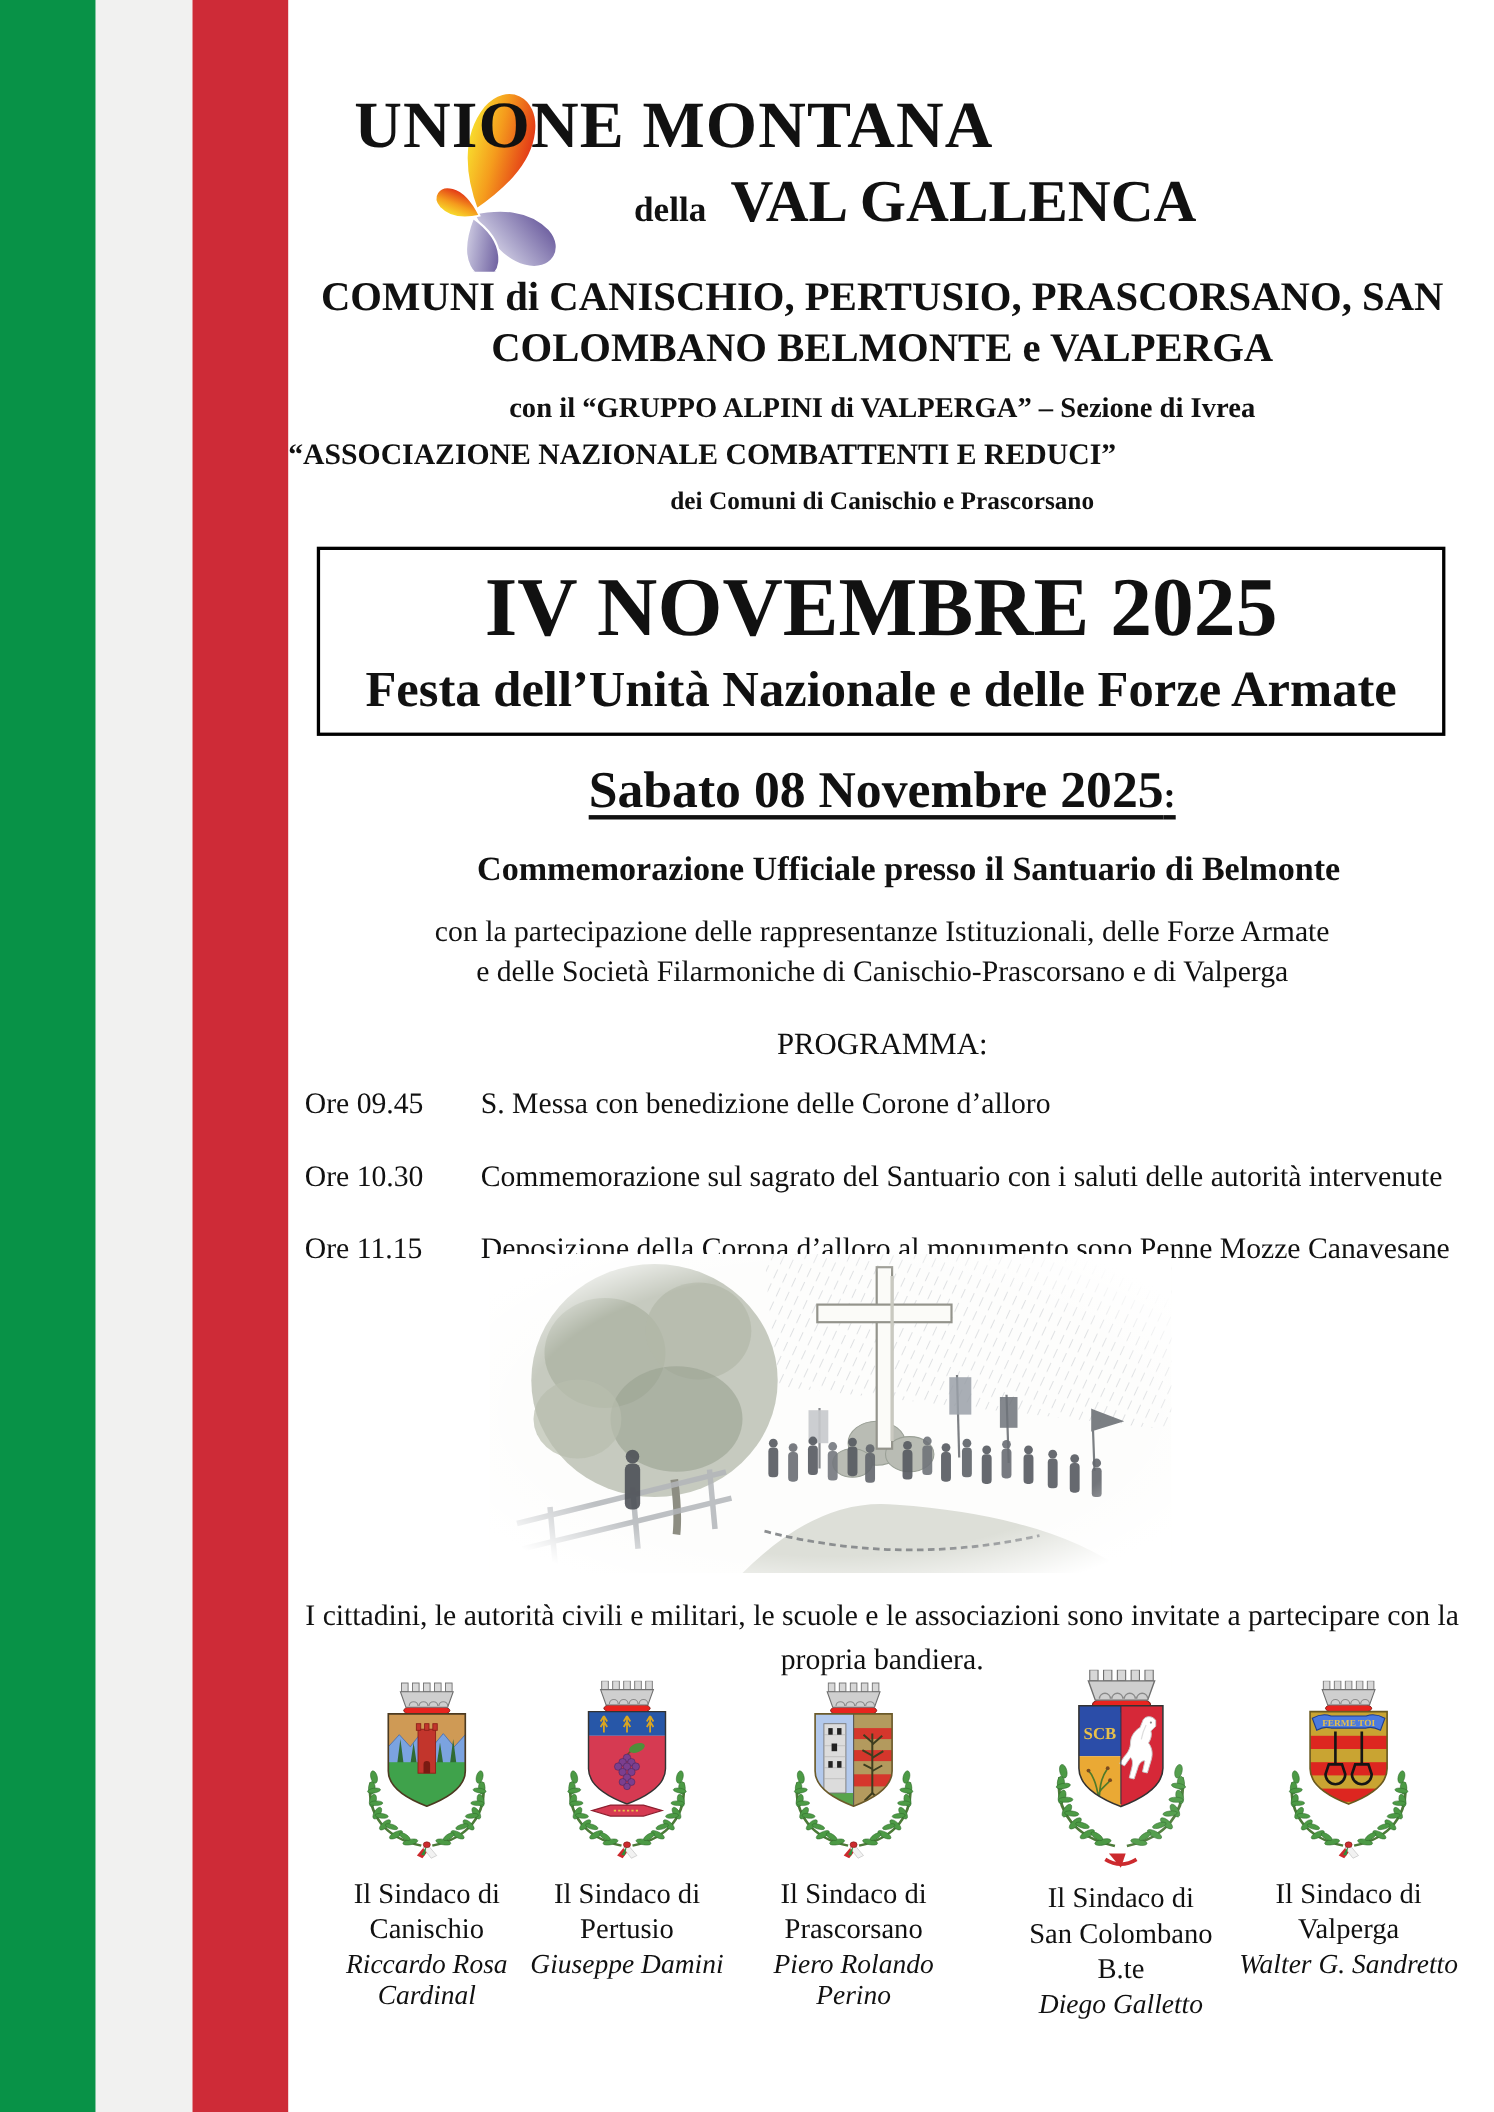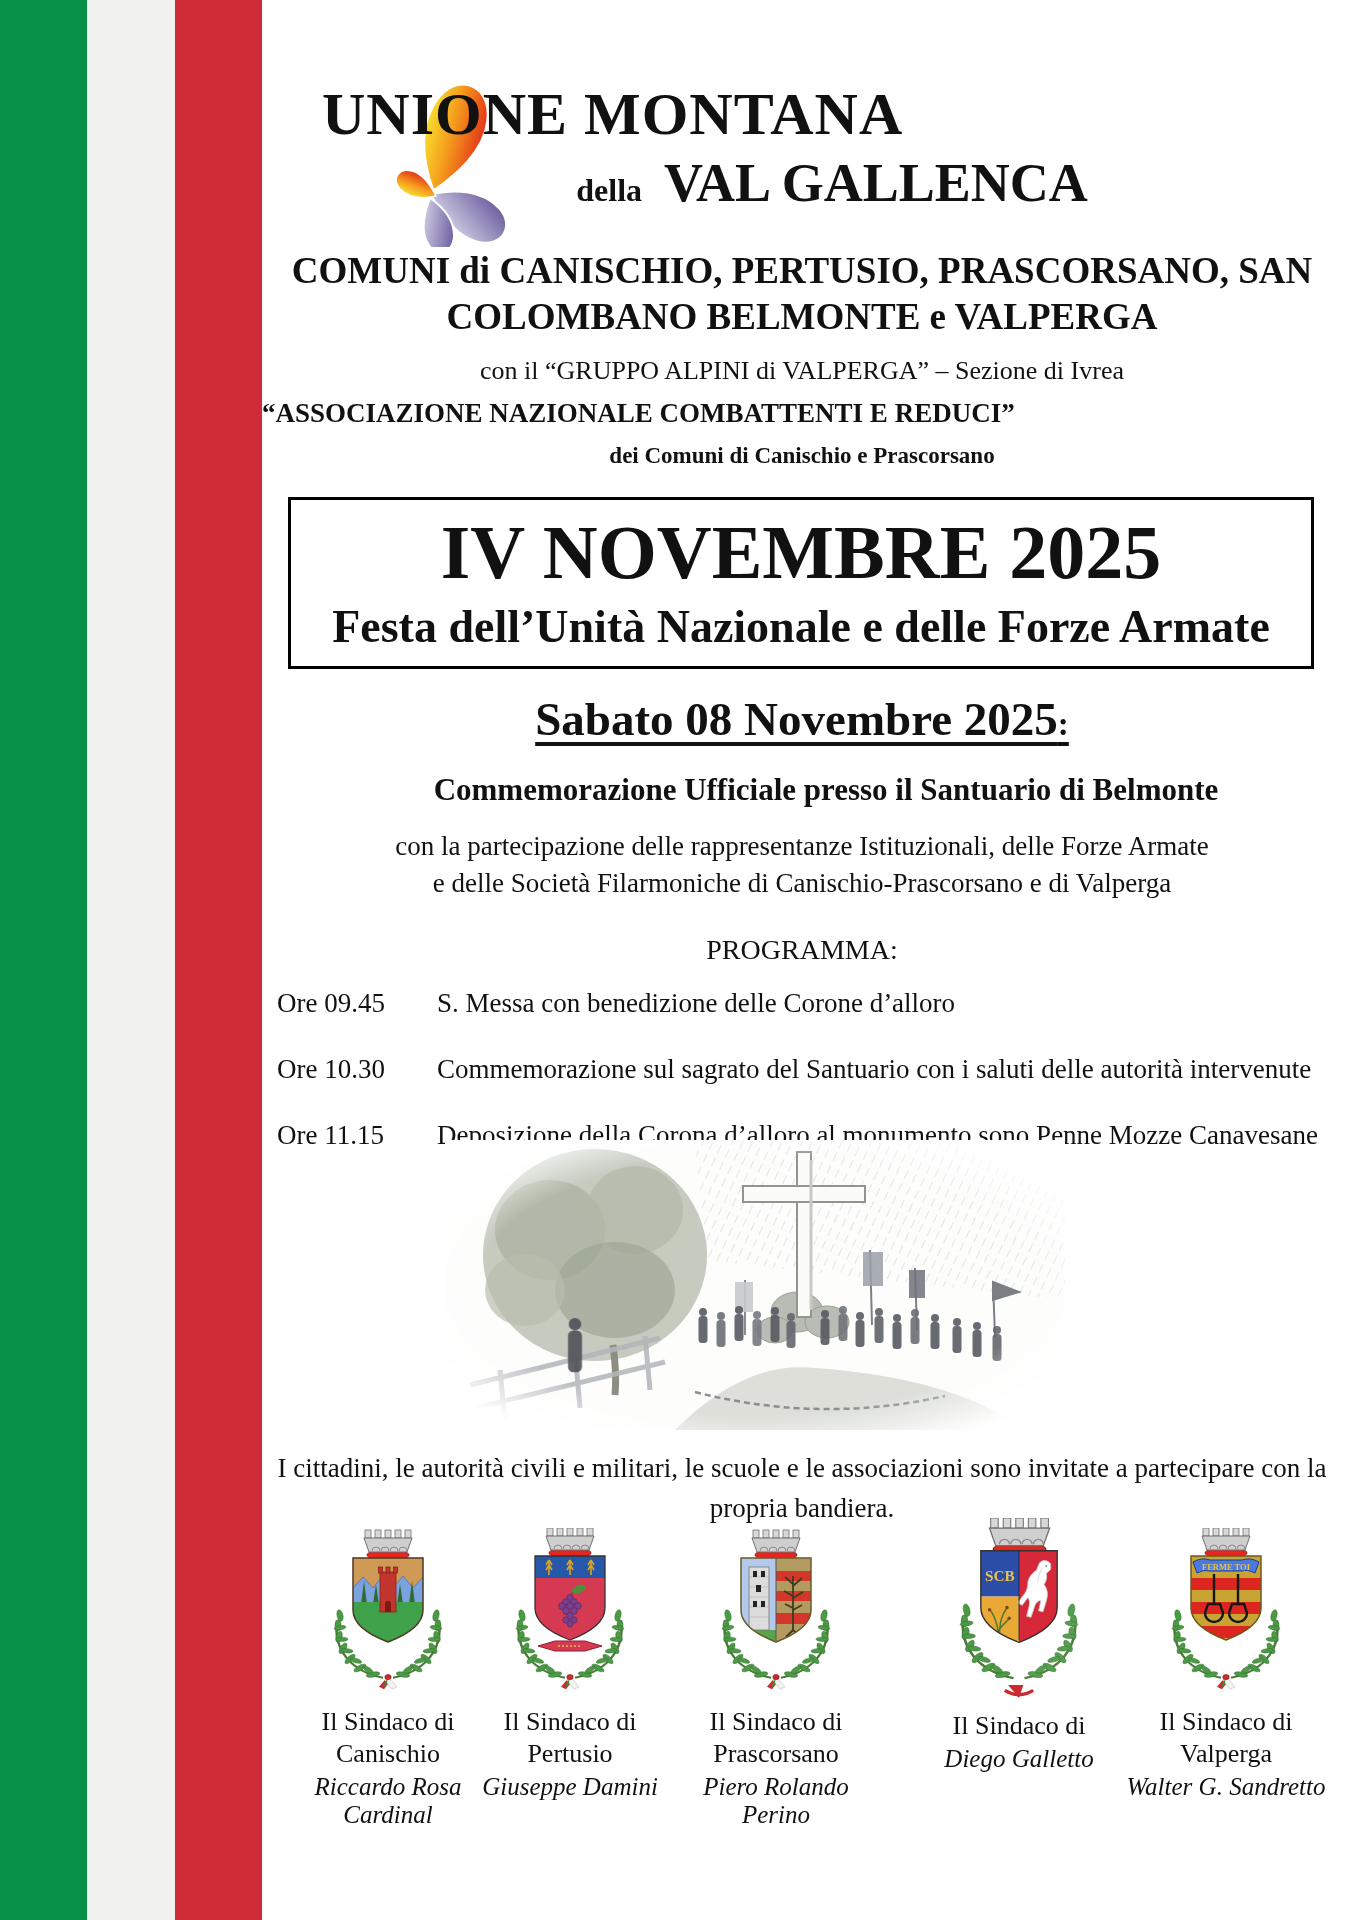--- a/index.html
+++ b/index.html
@@ -14,21 +14,21 @@
   #content{position:absolute;left:262px;top:0;width:1080px;height:1920px;}
   
   #logo{position:absolute;left:58px;top:42px;width:190px;height:205px;}
   .org1{position:absolute;left:0;top:80px;width:100%;text-align:left;
         font-size:60px;font-weight:bold;letter-spacing:1px;padding-left:60px;box-sizing:border-box;}
   .org2{position:absolute;left:0;top:152px;width:100%;text-align:center;
         font-size:54px;font-weight:bold;padding-left:60px;box-sizing:border-box;}
   .org2 .della{font-size:32px;font-weight:bold;margin-right:22px;}
   .comuni{position:absolute;left:0;top:248px;width:100%;text-align:center;
           font-size:37px;font-weight:bold;line-height:46px;}
-  .sub1{position:absolute;left:0;top:356px;width:100%;text-align:center;font-size:26px;font-weight:normal;}
+  .sub1{position:absolute;left:0;top:356px;width:100%;text-align:center;font-size:26px;font-weight:bold;}
   .sub2{position:absolute;left:0;top:398px;width:100%;font-size:27px;font-weight:bold;}
   .sub3{position:absolute;left:0;top:443px;width:100%;text-align:center;font-size:23px;font-weight:bold;}
   
   .banner{position:absolute;left:26px;top:497px;width:1026px;height:172px;border:3px solid #000;
           box-sizing:border-box;text-align:center;background:#fff;}
   .banner .title{font-size:76px;font-weight:bold;line-height:1;margin-top:14px;}
   .banner .subtitle{font-size:46px;font-weight:bold;margin-top:10px;font-family:Liberation Serif, serif;}
   
   .dateline{position:absolute;left:0;top:692px;width:100%;text-align:center;font-size:47px;font-weight:bold;}
   .dateline .u{text-decoration:underline;text-decoration-thickness:4px;text-underline-offset:7px;}
@@ -405,20 +405,21 @@
           <path d="M64,12 c-4,-5 -10,-3 -11,1 l-2,5 c-5,3 -8,8 -8,13 c0,4 -2,8 -5,11 l-4,6 4,2 5,-7 c2,2 2,5 1,9 l-2,8 4,1 3,-9 c1,-4 4,-7 6,-6 l-2,9 4,1 3,-10 c2,-6 1,-11 -2,-15 c2,-3 3,-7 2,-10 l4,-4 z" fill="#ffffff" stroke="#c9c9c9" stroke-width="0.8"></path>
           <circle cx="60" cy="14" r="0.9" fill="#888"></circle>
           <path d="M56,16 q-3,6 -4,12" stroke="#dddddd" stroke-width="1" fill="none"></path>
         </g>
         <line x1="35" y1="0" x2="35" y2="82" stroke="#1f2a44" stroke-width="0.8"></line>
         <path d="M0,0 H70 V52 C70,66 56,76 35,84 C14,76 0,66 0,52 Z" fill="none" stroke="#333" stroke-width="1.3"></path>
       </g>
     </svg>
     <div class="mlabel">
       <div>Il Sindaco di</div>
+      <div>San Colombano B.te</div>
     </div>
     <div class="mname">Diego Galletto</div>
   </div>
 
   <div class="mayorcol" style="left:1121px;top:1528px;">
     <svg class="crest" width="150" height="178" viewBox="0 0 150 178">
       <use href="#crownsym" transform="translate(45,0)"></use>
       <use href="#wreathsym" transform="translate(0,58) scale(1,0.82)"></use>
       <g transform="translate(40,28)">
         <clipPath id="clipVal">

